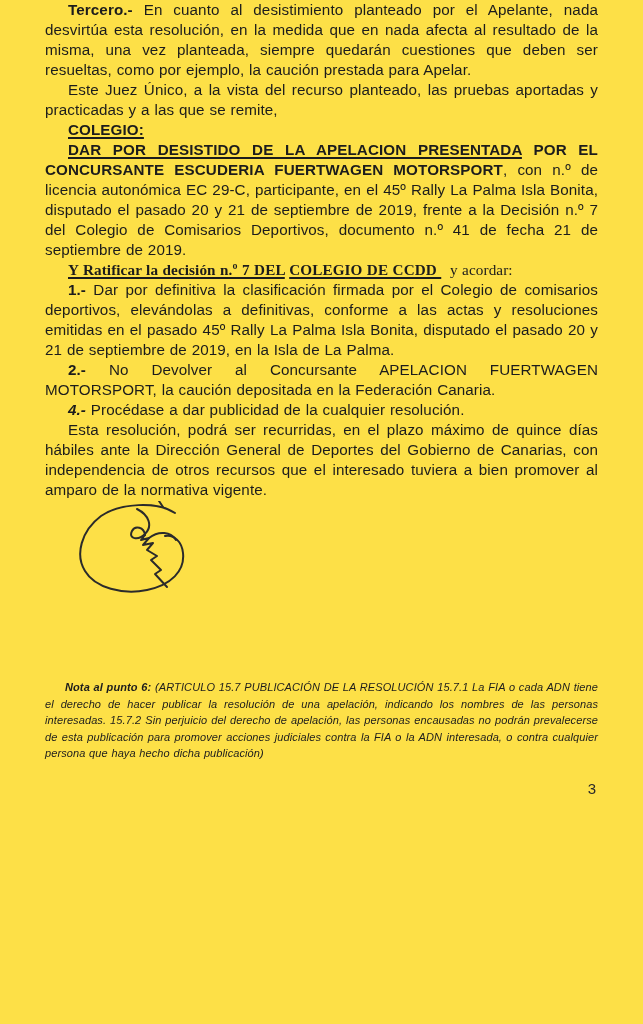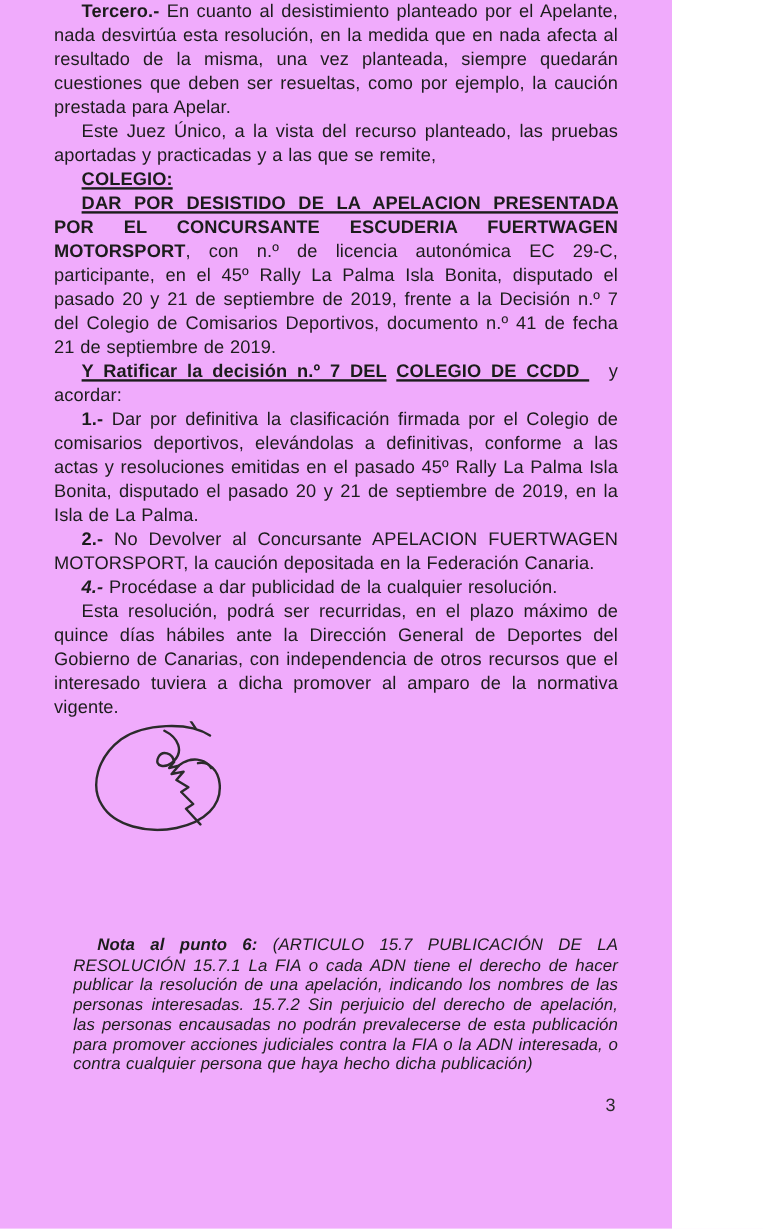--- a/index.html
+++ b/index.html
@@ -1,20 +1,20 @@
 <!DOCTYPE html>
 <html lang="es"><head>
 <meta charset="utf-8">
 <style>
   html, body { margin: 0; padding: 0; background: #ffffff; }
   .page {
     position: relative;
-    width: 560px;
+    width: 643px;
     height: 1024px;
-    background: #f0abfc;
+    background: #fde047;
     color: #1c1c1c;
     font-family: "Liberation Sans", "DejaVu Sans", sans-serif;
     overflow: hidden;
     box-sizing: border-box;
   }
   .content { padding: 0 45px 0 45px; }
   .content p {
     margin: 0;
     font-size: 15.2px;
     line-height: 20px;
@@ -25,42 +25,41 @@
   }
   .b { font-weight: bold; }
   .i { font-style: italic; }
   .u { text-decoration: underline; text-underline-offset: 2px; text-decoration-thickness: 1.5px; }
 
   
   [data-name="para-tercero"]            { margin-top: 46px; }
   [data-name="para-juez-unico"]         { margin-top: 24px; }
   [data-name="heading-acuerda"]         { margin-top: 18px; }
   [data-name="para-dar-por-desistido"]  { margin-top: 11px; }
-  [data-name="heading-ratificar"]       { margin-top: 11px; }
+  [data-name="heading-ratificar"]       { margin-top: 11px; font-family: Liberation Serif, serif; }
   [data-name="para-punto-1"]            { margin-top: 22px; }
   [data-name="para-punto-2"]            { margin-top: 7px;  }
   [data-name="para-punto-3"]            { margin-top: 24px; }
   [data-name="para-punto-4"]            { margin-top: 20px; }
   [data-name="para-recurso"]            { margin-top: 8px;  }
 
   .signature-wrap {
     margin: 1px 0 0 30px;
     width: 115px;
     height: 92px;
   }
   .signature-wrap svg { display: block; }
 
   .footnote-block { margin-top: 86px; }
   .footnote-block p {
-    font-size: 14px;
+    font-size: 11px;
     line-height: 16.5px;
     font-style: italic;
     text-indent: 20px;
     letter-spacing: 0.1px;
-    margin-left: 16px;
   }
 
   .page-number {
     margin-top: 18px;
     text-align: right;
     font-size: 15px;
     line-height: 18px;
     padding-right: 2px;
     color: #2a2a2a;
   }
@@ -73,21 +72,21 @@
 
     <div data-name="document-body">
         <p data-name="para-tercero"><span class="b" data-name="para-tercero-segment">Tercero.- </span><span data-name="para-tercero-segment">En cuanto al desistimiento planteado por el Apelante, nada desvirtúa esta resolución, en la medida que en nada afecta al resultado de la misma, una vez planteada, siempre quedarán cuestiones que deben ser resueltas, como por ejemplo, la caución prestada para Apelar.</span></p>
         <p data-name="para-juez-unico"><span data-name="para-juez-unico-segment">Este Juez Único, a la vista del recurso planteado, las pruebas aportadas y practicadas y a las que se remite,</span></p>
         <p data-name="heading-acuerda"><span class="b u" data-name="heading-acuerda-segment">COLEGIO:</span></p>
         <p data-name="para-dar-por-desistido"><span class="b u" data-name="para-dar-por-desistido-segment">DAR POR DESISTIDO DE LA APELACION PRESENTADA</span><span class="b" data-name="para-dar-por-desistido-segment"> POR EL CONCURSANTE ESCUDERIA FUERTWAGEN MOTORSPORT</span><span data-name="para-dar-por-desistido-segment">, con n.º de licencia autonómica EC 29-C, participante, en el 45º Rally La Palma Isla Bonita, disputado el pasado 20 y 21 de septiembre de 2019, frente a la Decisión n.º 7 del Colegio de Comisarios Deportivos, documento n.º 41 de fecha 21 de septiembre de 2019.</span></p>
         <p data-name="heading-ratificar"><span class="b u" data-name="heading-ratificar-segment">Y Ratificar la decisión n.º 7 DEL</span><span class="b" data-name="heading-ratificar-segment"> </span><span class="b u" data-name="heading-ratificar-segment">COLEGIO DE CCDD&nbsp;</span><span data-name="heading-ratificar-segment">&nbsp; y acordar:</span></p>
         <p data-name="para-punto-1"><span class="b" data-name="para-punto-1-segment">1.- </span><span data-name="para-punto-1-segment">Dar por definitiva la clasificación firmada por el Colegio de comisarios deportivos, elevándolas a definitivas, conforme a las actas y resoluciones emitidas en el pasado 45º Rally La Palma Isla Bonita, disputado el pasado 20 y 21 de septiembre de 2019, en la Isla de La Palma.</span></p>
         <p data-name="para-punto-2"><span class="b" data-name="para-punto-2-segment">2.- </span><span data-name="para-punto-2-segment">No Devolver al Concursante APELACION FUERTWAGEN MOTORSPORT, la caución depositada en la Federación Canaria.</span></p>
         <p data-name="para-punto-4"><span class="b i" data-name="para-punto-4-segment">4.- </span><span data-name="para-punto-4-segment">Procédase a dar publicidad de la cualquier resolución.</span></p>
-        <p data-name="para-recurso"><span data-name="para-recurso-segment">Esta resolución, podrá ser recurridas, en el plazo máximo de quince días hábiles ante la Dirección General de Deportes del Gobierno de Canarias, con independencia de otros recursos que el interesado tuviera a dicha promover al amparo de la normativa vigente.</span></p>
+        <p data-name="para-recurso"><span data-name="para-recurso-segment">Esta resolución, podrá ser recurridas, en el plazo máximo de quince días hábiles ante la Dirección General de Deportes del Gobierno de Canarias, con independencia de otros recursos que el interesado tuviera a bien promover al amparo de la normativa vigente.</span></p>
       </div>
 
     <div class="signature-wrap" data-name="signature-block">
       <svg data-name="signature-scribble" width="115" height="92" viewBox="0 0 115 92" fill="none" stroke="#2b2b2b" stroke-width="2" stroke-linecap="round" stroke-linejoin="round">
         <path d="M 100 12 C 82 0, 45 2, 26 15 C 6 30, 0 54, 10 70 C 20 87, 48 94, 72 89 C 96 84, 110 70, 108 52 C 107 41, 99 33, 90 35"></path>
         <path d="M 62 8 C 74 14, 78 25, 70 33 C 63 40, 53 38, 57 30 C 60 24, 69 26, 70 34"></path>
         <path d="M 74 37 C 84 29, 96 31, 101 39"></path>
         <path d="M 70 34 L 66 39 L 74 37 L 68 44 L 78 42 L 72 49 L 82 55 L 76 59 L 86 69 L 80 73 L 92 86"></path>
         <path d="M 84 0 L 88 6"></path>
       </svg>

